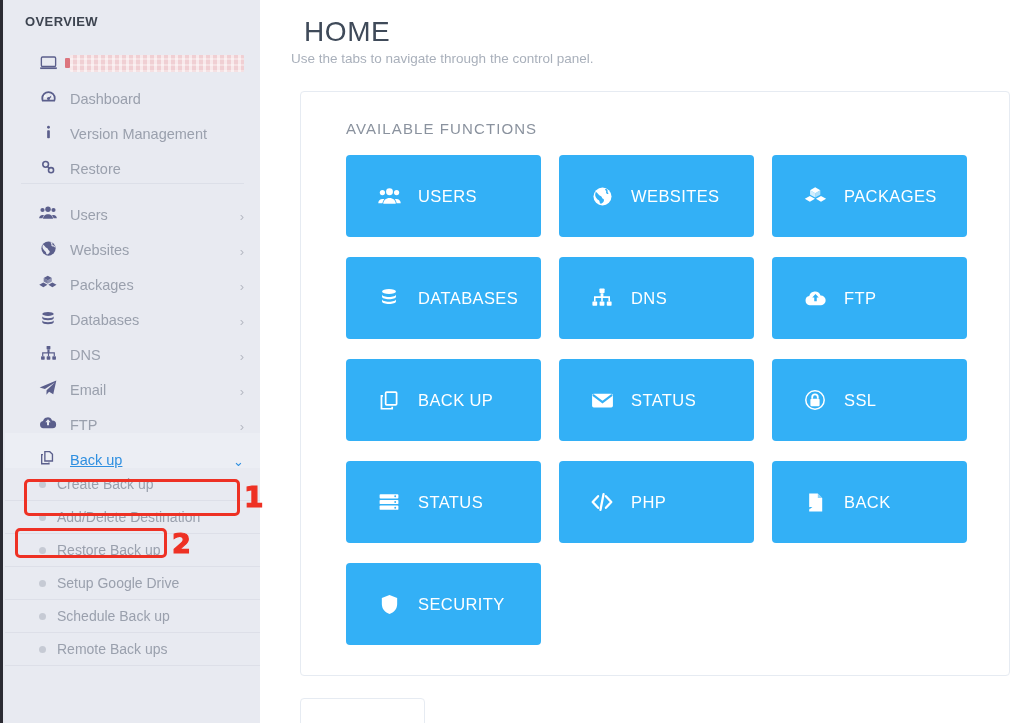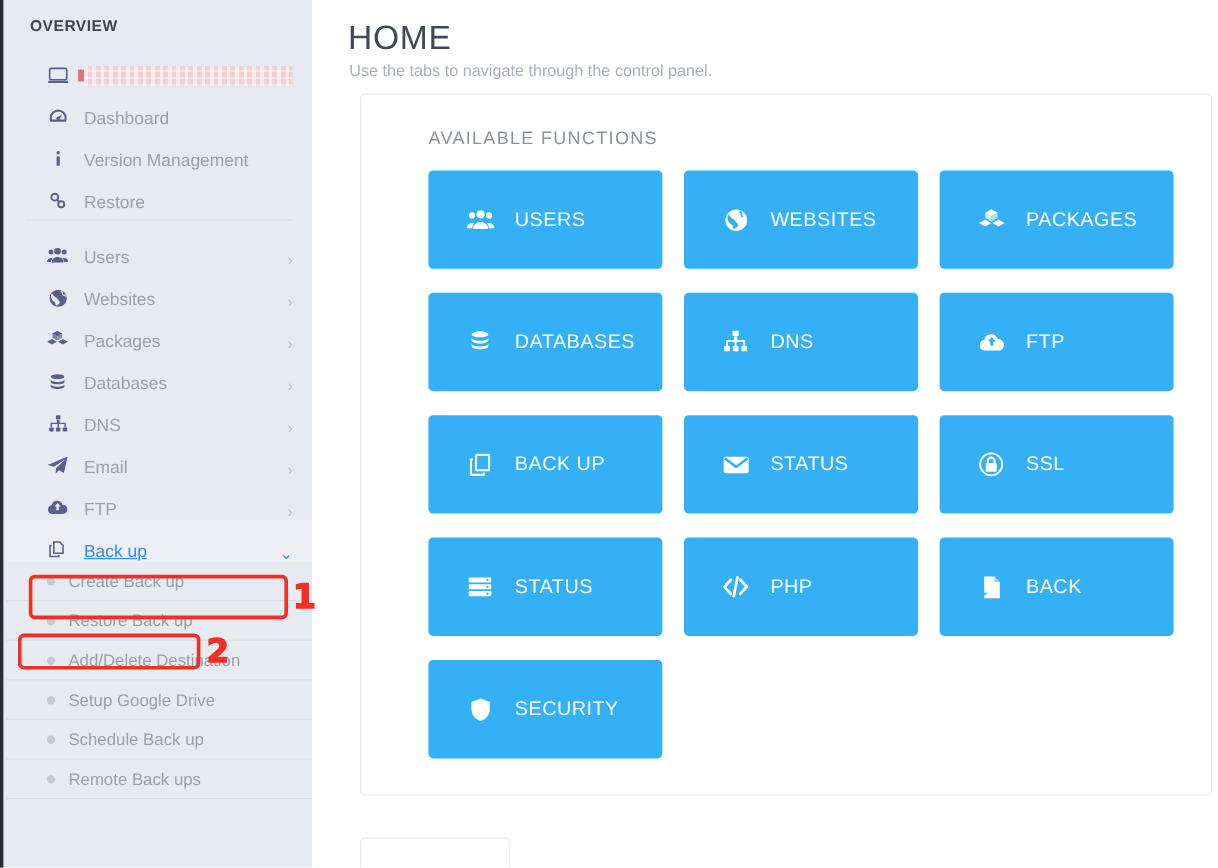--- a/index.html
+++ b/index.html
@@ -85,31 +85,30 @@
     font-family:"DejaVu Sans", sans-serif;
     -webkit-text-stroke:1.2px #ee3124;
   }
 
   
   .main{
     position:absolute;left:260px;top:0;right:0;bottom:0;background:#ffffff;
     overflow:hidden;
   }
   .page-title{
-    margin:16px 0 0 30px;font-size:28px;font-weight:300;color:#3f4a59;letter-spacing:.6px;
+    margin:16px 0 0 44px;font-size:28px;font-weight:300;color:#3f4a59;letter-spacing:.6px;
   }
   .page-sub{
     margin:3px 0 0 31px;font-size:13.5px;color:#a9b0bb;font-weight:300;
   }
 
   .panel{
-    position:absolute;left:40px;top:78px;width:710px;height:585px;
+    position:absolute;left:40px;top:91px;width:710px;height:585px;
     background:#fff;border:1px solid #e6ebf2;border-radius:4px;
     box-sizing:border-box;
-    padding-left:11px;
   }
   .panel-title{
     margin:28px 0 0 45px;font-size:15px;color:#8a929e;letter-spacing:1.1px;font-weight:400;
   }
 
   .tiles{
     margin:18px 0 0 45px;display:flex;flex-wrap:wrap;
     width:630px;
   }
   .tile{
@@ -290,25 +289,25 @@
       <span class="chev">⌄</span>
     </div>
 
     <div class="submenu">
       <div class="sub-item">
         <span class="dot"></span>
         <span>Create Back up</span>
       </div>
       <div class="sub-item">
         <span class="dot"></span>
+        <span>Add/Delete Destination</span>
+      </div>
+      <div class="sub-item">
+        <span class="dot"></span>
         <span>Restore Back up</span>
-      </div>
-      <div class="sub-item">
-        <span class="dot"></span>
-        <span>Add/Delete Destination</span>
       </div>
       <div class="sub-item">
         <span class="dot"></span>
         <span>Setup Google Drive</span>
       </div>
       <div class="sub-item">
         <span class="dot"></span>
         <span>Schedule Back up</span>
       </div>
       <div class="sub-item">

